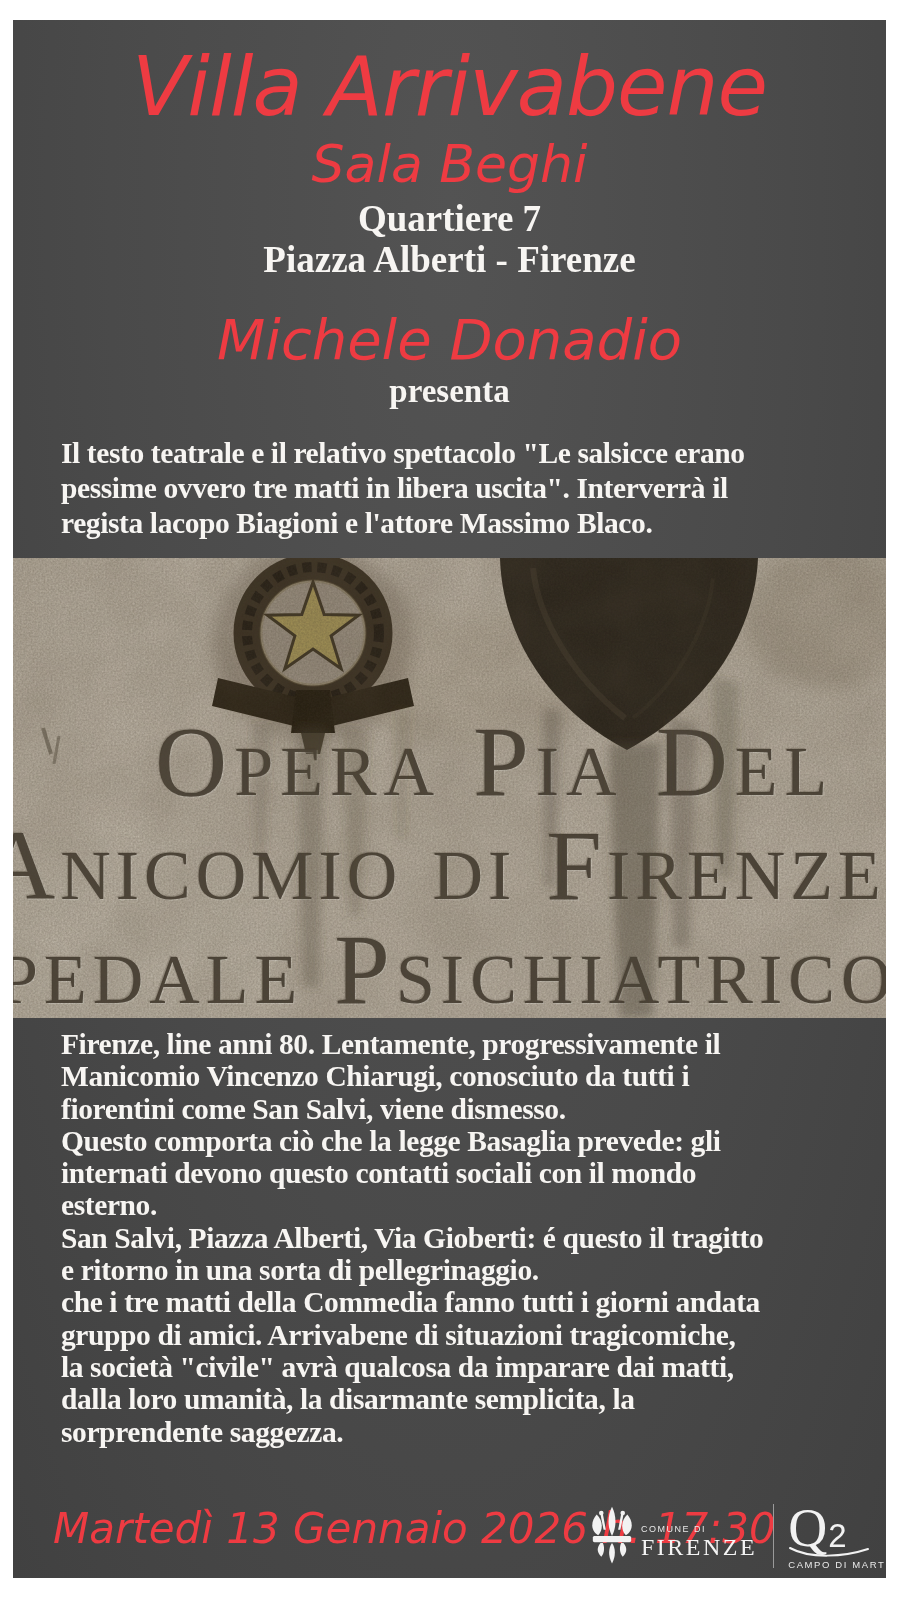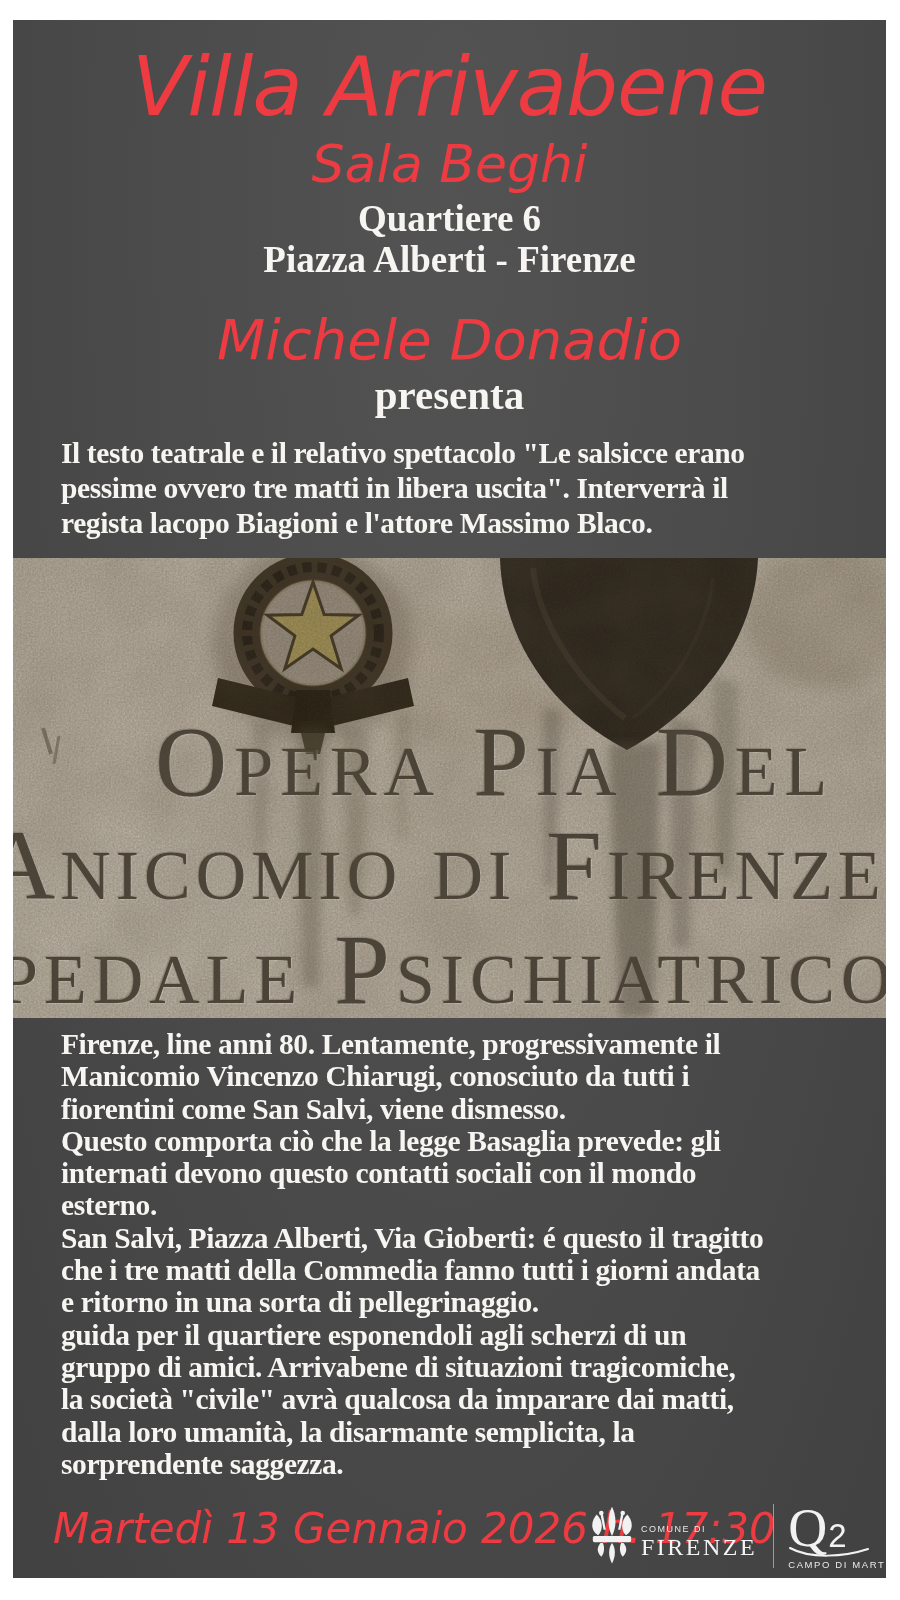--- a/index.html
+++ b/index.html
@@ -10,21 +10,21 @@
          overflow:hidden;}
   .script{font-family:"DejaVu Sans","Liberation Sans",sans-serif;font-style:italic;
           color:var(--accent,#ee3b42);text-align:center;white-space:nowrap;line-height:1;}
   .title{position:absolute;left:0;right:0;top:26px;font-size:82px;letter-spacing:-1px;}
   .subtitle{position:absolute;left:0;right:0;top:118px;font-size:52px;}
   .district,.address,.presents{position:absolute;left:0;right:0;text-align:center;
           color:#f7f5f2;font-weight:700;line-height:1;}
   .district{top:180px;font-size:37px;}
   .address{top:221px;font-size:37px;}
   .author{position:absolute;left:0;right:0;top:292px;font-size:56px;}
-  .presents{top:355px;font-size:41px;}
+  .presents{top:355px;font-size:33px;}
   .textblock{position:absolute;left:48px;right:20px;color:#f7f5f2;font-weight:700;}
   .textblock .line{white-space:nowrap;letter-spacing:-0.4px;}
   .intro{top:416px;font-size:29.5px;line-height:35px;}
   .synopsis{top:1008px;font-size:29.5px;line-height:32.3px;}
   .photo{position:absolute;left:0;top:538px;width:873px;height:460px;background:#cdc4b6;overflow:hidden;}
   .photo svg{position:absolute;left:0;top:0;width:873px;height:460px;}
   .plaque-line{position:absolute;font-family:"Liberation Serif",serif;font-variant:small-caps;
           color:rgba(60,52,42,0.9);white-space:nowrap;z-index:2;
           text-shadow:1px 1px 1px rgba(255,255,248,0.45), -1px -1px 1px rgba(40,30,20,0.25);}
   .pl1{left:142px;top:146px;font-size:100px;letter-spacing:7px;}
@@ -48,21 +48,21 @@
           color:#e9e9e9;margin-top:1px;white-space:nowrap;}
 </style>
 </head>
 <body>
 
 <div class="page">
   <div class="panel">
 
     <div class="title script">Villa Arrivabene</div>
     <div class="subtitle script">Sala Beghi</div>
-    <div class="district">Quartiere 6</div>
+    <div class="district">Quartiere 7</div>
     <div class="address">Piazza Alberti - Firenze</div>
     <div class="author script">Michele Donadio</div>
     <div class="presents">presenta</div>
 
     <div class="textblock intro">
       <div class="line">Il testo teatrale e il relativo spettacolo "Le salsicce erano</div>
       <div class="line">pessime ovvero tre matti in libera uscita". Interverrà il</div>
       <div class="line">regista lacopo Biagioni e l'attore Massimo Blaco.</div>
     </div>
 
@@ -145,23 +145,22 @@
     </div>
 
     <div class="textblock synopsis">
       <div class="line">Firenze, line anni 80. Lentamente, progressivamente il</div>
       <div class="line">Manicomio Vincenzo Chiarugi, conosciuto da tutti i</div>
       <div class="line">fiorentini come San Salvi, viene dismesso.</div>
       <div class="line">Questo comporta ciò che la legge Basaglia prevede: gli</div>
       <div class="line">internati devono questo contatti sociali con il mondo</div>
       <div class="line">esterno.</div>
       <div class="line">San Salvi, Piazza Alberti, Via Gioberti: é questo il tragitto</div>
+      <div class="line">e ritorno in una sorta di pellegrinaggio.</div>
       <div class="line">che i tre matti della Commedia fanno tutti i giorni andata</div>
-      <div class="line">e ritorno in una sorta di pellegrinaggio.</div>
-      <div class="line">guida per il quartiere esponendoli agli scherzi di un</div>
       <div class="line">gruppo di amici. Arrivabene di situazioni tragicomiche,</div>
       <div class="line">la società "civile" avrà qualcosa da imparare dai matti,</div>
       <div class="line">dalla loro umanità, la disarmante semplicita, la</div>
       <div class="line">sorprendente saggezza.</div>
     </div>
 
     <div class="event-date script">Martedì 13 Gennaio 2026 h. 17:30</div>
 
     <div class="logos">
       <svg width="46" height="62" viewBox="0 0 60 76">

